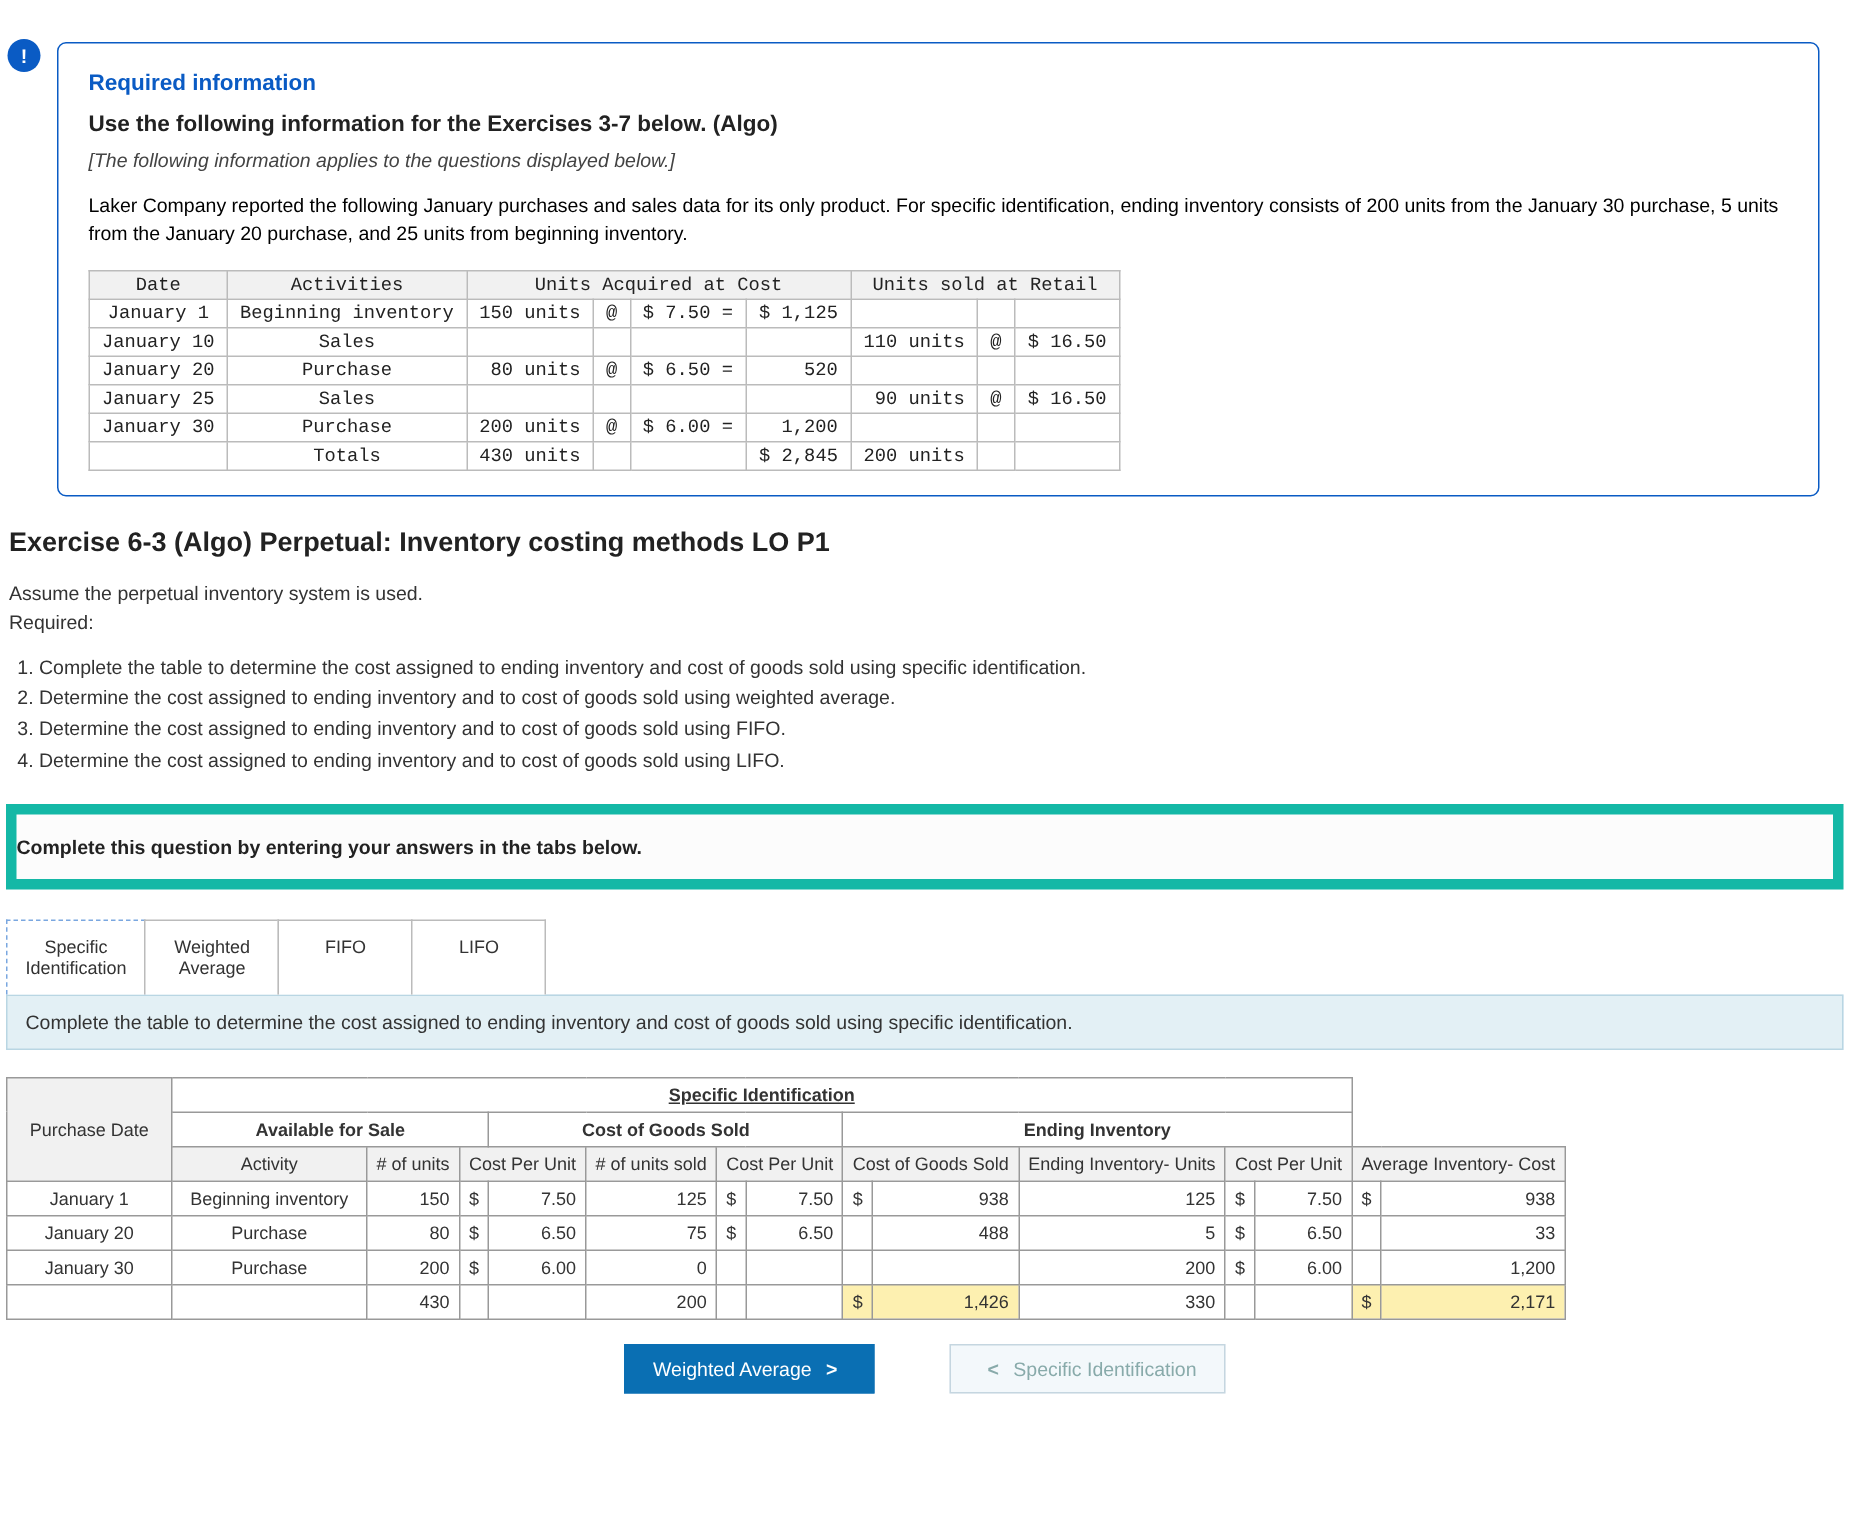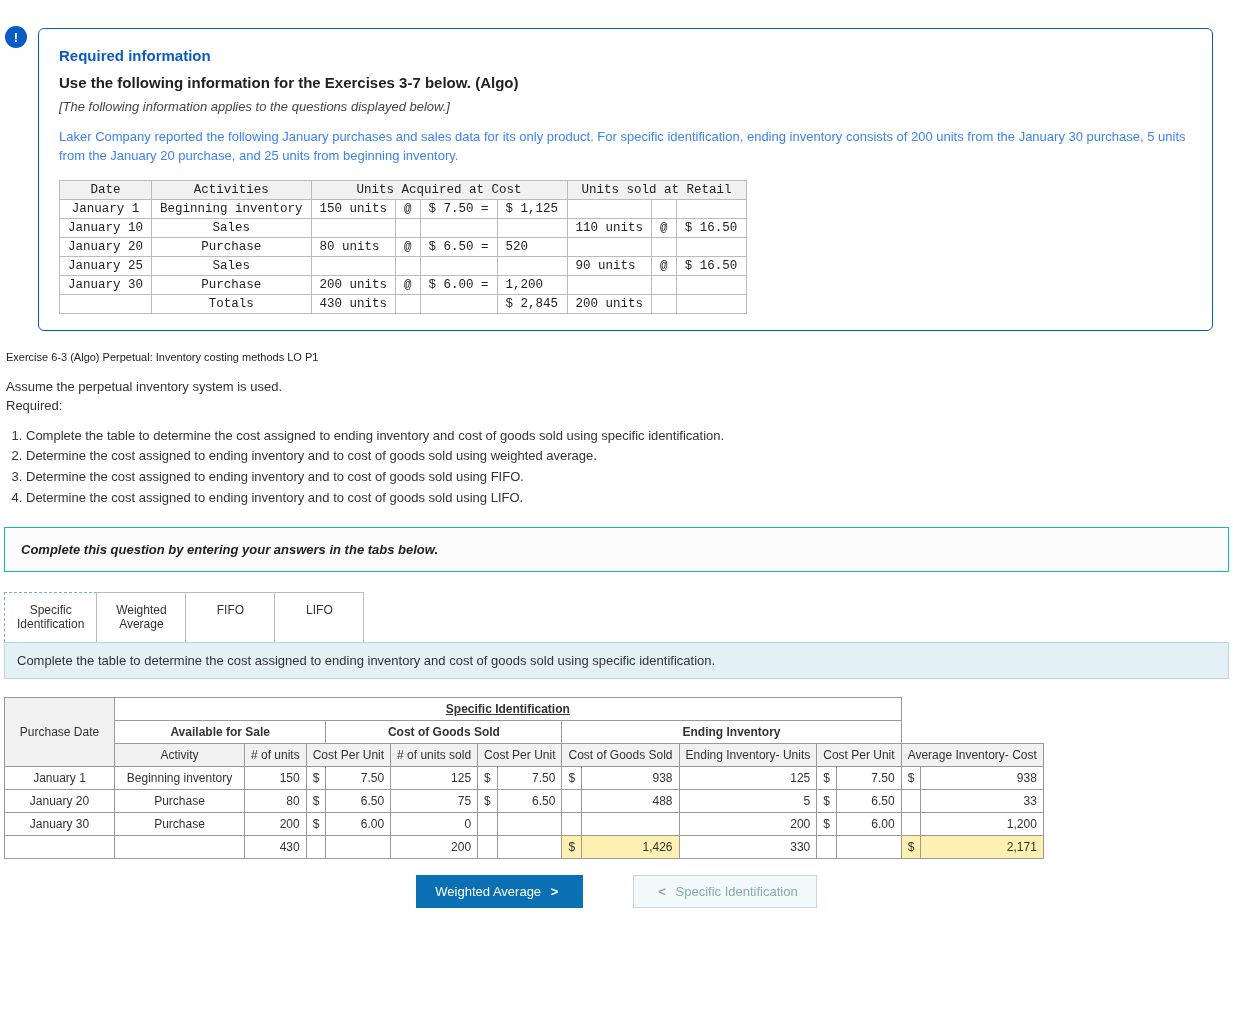--- a/index.html
+++ b/index.html
@@ -2,31 +2,31 @@
 <html><head>
 <meta charset="utf-8">
 <style>
   * { box-sizing: border-box; margin:0; padding:0; }
   body { font-family: Arial, Helvetica, sans-serif; font-size:13px; color:#333; background:#fff; width:1233px; }
   .alert-icon { position:absolute; top:26px; left:5px; width:22px; height:22px; background:#0a5bc4; border-radius:50%; display:flex; align-items:center; justify-content:center; color:#fff; font-weight:bold; }
   .info-card { margin:28px 20px 20px 38px; border:1px solid #0a5bc4; border-radius:6px; padding:18px 20px 16px 20px; }
   .req-title { color:#0a5bc4; font-weight:bold; font-size:15px; margin-bottom:10px; }
   .use-line { font-weight:bold; font-size:15px; margin-bottom:8px; color:#222; }
   .italic-line { font-style:italic; color:#444; margin-bottom:14px; }
-  .body-text { color:#3b82f6; line-height:1.45; margin-bottom:14px; }
+  .body-text { color:#000000; line-height:1.45; margin-bottom:14px; }
   .data-table-wrap { margin:6px 0 0 0; }
   table.data { border-collapse:collapse; font-family:'Courier New', monospace; font-size:12.5px; color:#222; }
   table.data th, table.data td { border:1px solid #bbb; padding:2px 8px; text-align:center; white-space:nowrap; }
   table.data .hdr td { background:#f1f1f1; }
-  table.data .r { text-align:left; }
-  .ex-title { font-weight:normal; font-size:11px; margin:20px 6px 14px 6px; color:#222; }
+  table.data .r { text-align:right; }
+  .ex-title { font-weight:bold; font-size:18px; margin:20px 6px 14px 6px; color:#222; }
   .assume-block { margin:0 6px 10px 6px; line-height:1.5; }
   .assume-block .b { font-weight:normal; }
   .req-list { margin:10px 6px 6px 26px; line-height:1.6; }
-  .instr-bar { border:1px solid #14b8a6; margin:18px 4px 0 4px; padding:14px 16px; background:#fcfcfc;font-style:italic; }
+  .instr-bar { border:7px solid #14b8a6; margin:18px 4px 0 4px; padding:14px 0; background:#fcfcfc; }
   .instr-bar .b { font-weight:bold; color:#222; }
   .tabs { display:flex; margin:20px 4px 0 4px; }
   .tab { border:1px solid #bbb; border-bottom:none; padding:10px 12px; font-size:12px; text-align:center; min-width:90px; background:#fff; cursor:pointer; margin-right:-1px; line-height:1.2; }
   .tab.active { border:1px dashed #7aa7e0; border-bottom:none; color:#333; }
   .tab-strip-line { height:0; }
   .tab-desc { background:#e3f0f5; border:1px solid #b9d6e3; margin:0 4px; padding:10px 12px; font-size:13px; color:#333; }
   .answer-wrap { margin:18px 4px 0 4px; }
   table.answer { border-collapse:collapse; width:auto; }
   table.answer th, table.answer td { border:1px solid #999; padding:4px 6px; font-size:12px; text-align:center; vertical-align:middle; }
   table.answer th { background:#f1f1f1; font-weight:normal; }

